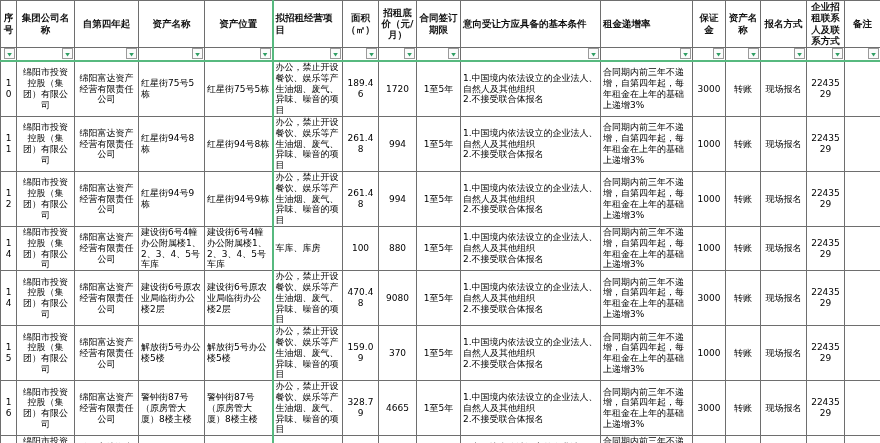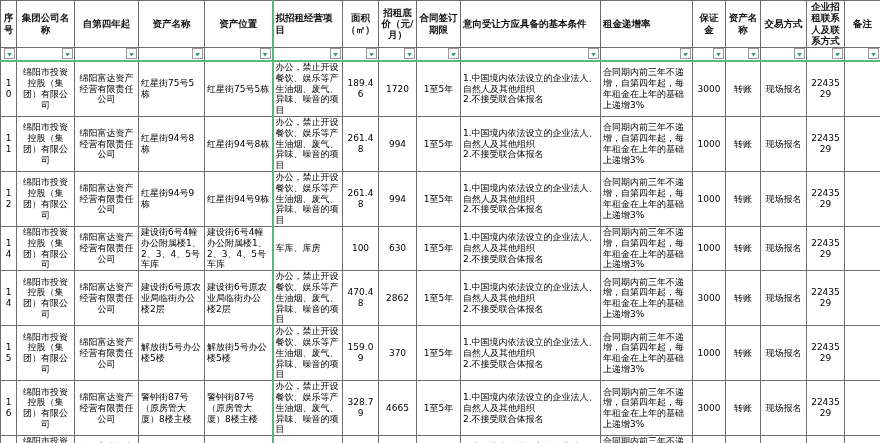--- a/index.html
+++ b/index.html
@@ -92,21 +92,21 @@
           <th class="al-left">
             <span class="v">租金递增率</span>
           </th>
           <th class="al-center">
             <span class="v">保证金</span>
           </th>
           <th class="al-center">
             <span class="v">资产名称</span>
           </th>
           <th class="al-center">
-            <span class="v">交易方式</span>
+            <span class="v">报名方式</span>
           </th>
           <th class="al-center">
             <span class="v">企业招租联系人及联系方式</span>
           </th>
           <th class="al-center">
             <span class="v">备注</span>
           </th>
         </tr>
         <tr class="filter-row" style="height: 14px;">
           <td>
@@ -361,21 +361,21 @@
           <td class="al-left">
             <span class="v">建设街6号4幢办公附属楼1、2、3、4、5号车库</span>
           </td>
           <td class="al-left freeze-col">
             <span class="v">车库、库房</span>
           </td>
           <td class="al-center">
             <span class="v">100</span>
           </td>
           <td class="al-center">
-            <span class="v">630</span>
+            <span class="v">880</span>
           </td>
           <td class="al-center">
             <span class="v">1至5年</span>
           </td>
           <td class="al-left">
             <span class="v">1.中国境内依法设立的企业法人、自然人及其他组织
 2.不接受联合体报名</span>
           </td>
           <td class="al-left">
             <span class="v">合同期内前三年不递增，自第四年起，每年租金在上年的基础上递增3%</span>
@@ -412,21 +412,21 @@
           <td class="al-left">
             <span class="v">建设街6号原农业局临街办公楼2层</span>
           </td>
           <td class="al-left freeze-col">
             <span class="v">办公，禁止开设餐饮、娱乐等产生油烟、废气、异味、噪音的项目</span>
           </td>
           <td class="al-center">
             <span class="v">470.48</span>
           </td>
           <td class="al-center">
-            <span class="v">2862</span>
+            <span class="v">9080</span>
           </td>
           <td class="al-center">
             <span class="v">1至5年</span>
           </td>
           <td class="al-left">
             <span class="v">1.中国境内依法设立的企业法人、自然人及其他组织
 2.不接受联合体报名</span>
           </td>
           <td class="al-left">
             <span class="v">合同期内前三年不递增，自第四年起，每年租金在上年的基础上递增3%</span>

